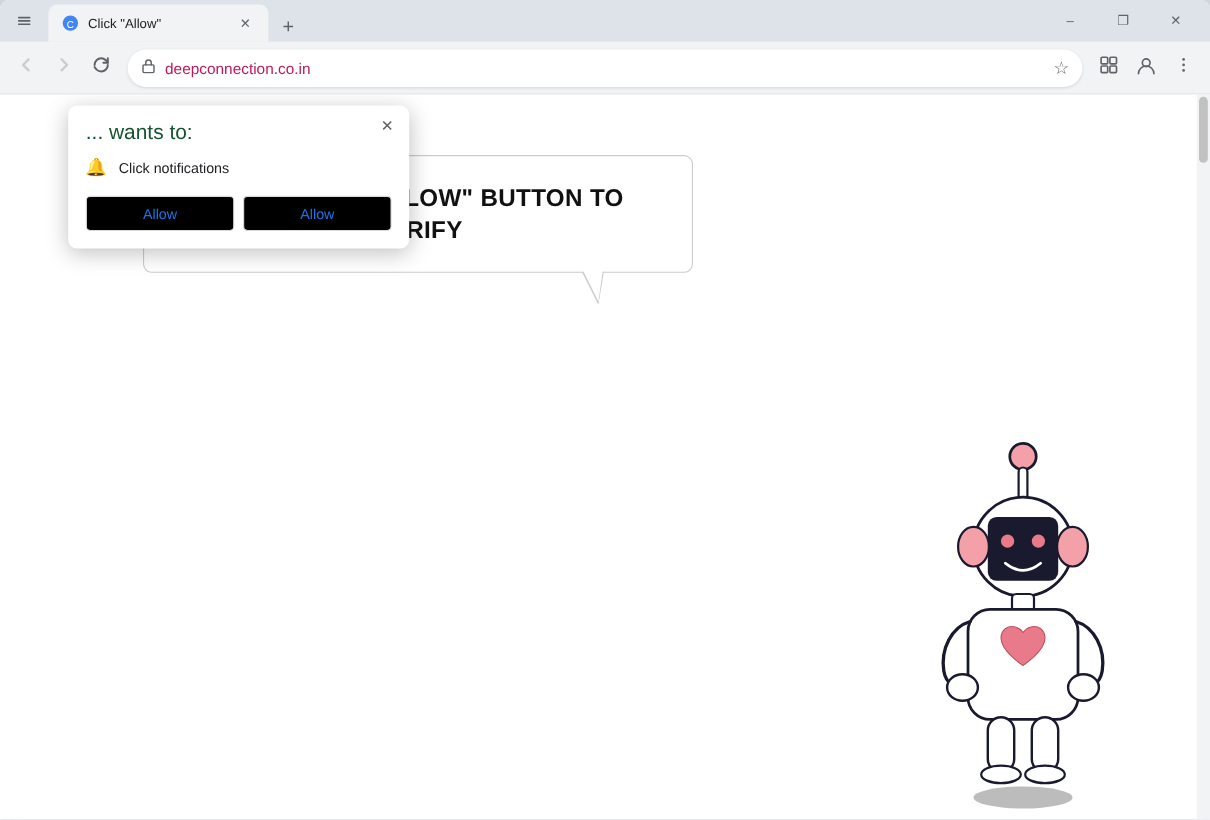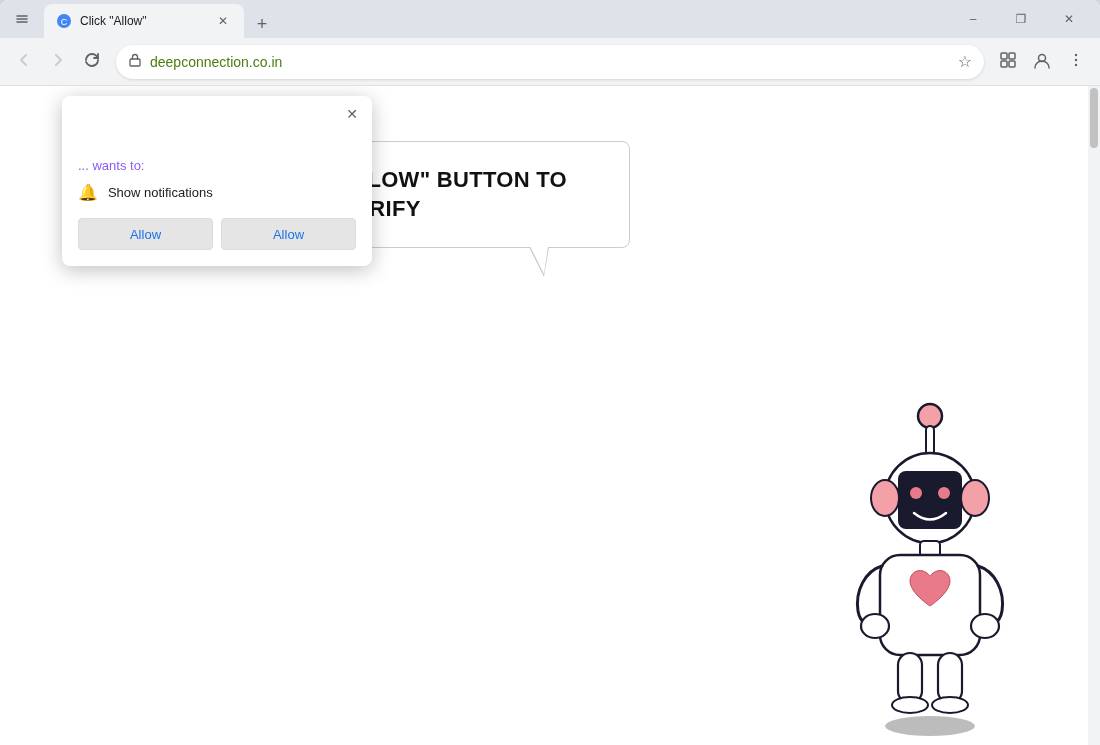--- a/index.html
+++ b/index.html
@@ -176,21 +176,21 @@
       margin: 0 4px;
     }
     .address-icon {
       color: #5f6368;
       font-size: 12px;
       flex-shrink: 0;
     }
     .address-text {
       flex: 1;
       font-size: 14px;
-      color: #4d7c0f;
+      color: #be185d;
       outline: none;
       border: none;
       background: transparent;
     }
     .address-star {
       color: #5f6368;
       font-size: 16px;
       cursor: pointer;
     }
 
@@ -242,24 +242,23 @@
       border: none;
       background: none;
       cursor: pointer;
       color: #5f6368;
       font-size: 14px;
       display: flex;
       align-items: center;
       justify-content: center;
     }
     .popup-wants {
-      font-size: 13px;
-      color: #8b5cf6;
+      font-size: 19px;
+      color: #14532d;
       margin-bottom: 10px;
-      margin-top: 48px;
     }
     .popup-permission {
       display: flex;
       align-items: center;
       gap: 10px;
       margin-bottom: 16px;
     }
     .bell-icon {
       font-size: 16px;
       color: #202124;
@@ -270,21 +269,21 @@
     }
     .popup-buttons {
       display: flex;
       gap: 8px;
     }
     .popup-btn {
       flex: 1;
       height: 32px;
       border-radius: 4px;
       border: 1px solid #dadce0;
-      background: #e5e5e5;
+      background: #000000;
       font-size: 13px;
       cursor: pointer;
       font-weight: 500;
     }
     .popup-btn.allow {
       color: #1a73e8;
     }
     .popup-btn.block {
       color: #1a73e8;
     }
@@ -484,21 +483,21 @@
 
   <div class="page-content">
 
     <div class="notification-popup">
       <button class="popup-close">
         <span>✕</span>
       </button>
       <div class="popup-wants">... wants to:</div>
       <div class="popup-permission">
         <span class="bell-icon">🔔</span>
-        <span class="popup-permission-text">Show notifications</span>
+        <span class="popup-permission-text">Click notifications</span>
       </div>
       <div class="popup-buttons">
         <button class="popup-btn allow">Allow</button>
         <button class="popup-btn block">Allow</button>
       </div>
     </div>
 
     <div class="main-body">
 
       <div class="speech-bubble" style="top:55px; left:130px; transform:none;">

